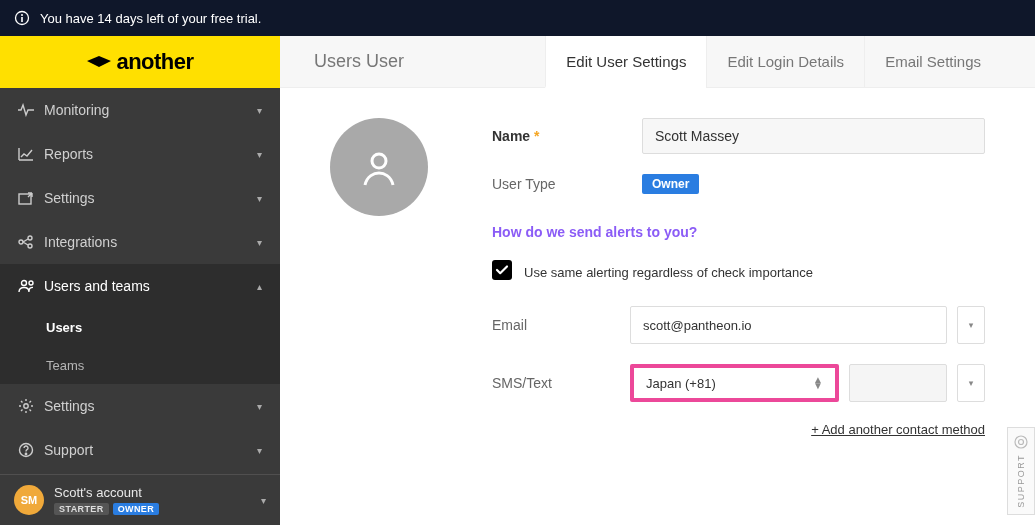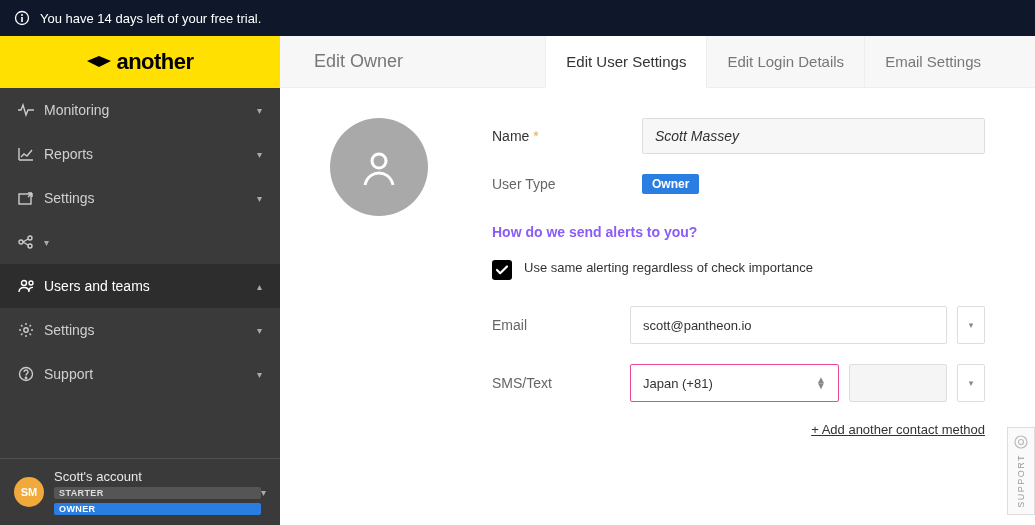--- a/index.html
+++ b/index.html
@@ -17,51 +17,51 @@
   .nav-icon { width: 26px; display: flex; align-items: center; justify-content: flex-start; }
   .nav-label { flex: 1; }
   .nav-chevron { font-size: 10px; color: #aaa; }
   .sub-items { background: #2d2d2d; }
   .sub-item { display: flex; align-items: center; height: 38px; padding-left: 46px; font-size: 13px; color: #b5b5b5; cursor: pointer; }
   .sub-item.selected { color: #fff; font-weight: 600; }
   .account-box { border-top: 1px solid #504f4f; padding: 10px 14px; display: flex; align-items: center; position: relative; }
   .avatar-small { width: 30px; height: 30px; border-radius: 50%; background: #f0a93a; color: #fff; font-size: 11px; font-weight: 600; display: flex; align-items: center; justify-content: center; margin-right: 10px; }
   .account-info { flex: 1; }
   .account-name { font-size: 13px; color: #e8e8e8; margin-bottom: 3px; }
-  .badges { display: flex; gap: 4px; flex-direction: column; }
+  .badges { display: flex; gap: 4px; }
   .badge { font-size: 9px; font-weight: 700; padding: 1px 5px; border-radius: 2px; letter-spacing: 0.4px; }
   .badge.starter { background: #555; color: #ddd; }
   .badge.owner { background: #2a7de1; color: #fff; }
   .account-chevron { color: #aaa; font-size: 10px; }
 
   .main { flex: 1; background: #fff; display: flex; flex-direction: column; position: relative; }
   .topbar { height: 52px; display: flex; align-items: center; padding: 0 34px; border-bottom: 1px solid #eee; background: #f7f7f7; }
   .page-title { font-size: 18px; color: #777; font-weight: 400; flex: 1; }
   .tabs { display: flex; height: 100%; }
   .tab { padding: 0 20px; display: flex; align-items: center; font-size: 15px; color: #777; cursor: pointer; border-left: 1px solid #eee; }
   .tab.active { background: #fff; color: #333; border-bottom: 2px solid #fff; margin-bottom: -1px; }
   .content { flex: 1; padding: 30px 50px; overflow-y: auto; }
   .profile-row { display: flex; }
   .avatar-big { width: 98px; height: 98px; border-radius: 50%; background: #a9a9a9; display: flex; align-items: center; justify-content: center; margin-right: 64px; flex: none; }
   .form-col { flex: 1; max-width: 520px; }
   .form-row { display: flex; align-items: center; margin-bottom: 20px; }
-  .form-label { width: 150px; font-size: 14px; color: #333; font-weight: 400; }
+  .form-label { width: 150px; font-size: 14px; color: #333; font-weight: 700; }
   .form-label.light { font-weight: 400; color: #666; }
   .req { color: #f5a623; }
-  .text-input { flex: 1; height: 36px; border: 1px solid #ddd; background: #f7f7f7; padding: 11px 12px; font-size: 14px; color: #333; border-radius: 2px; font-style: italic; }
+  .text-input { flex: 1; height: 36px; border: 1px solid #ddd; background: #f7f7f7; padding: 11px 12px; font-size: 14px; color: #333; border-radius: 2px; }
   .owner-pill { background: #2a7de1; color: #fff; font-size: 12px; font-weight: 600; padding: 3px 10px; border-radius: 2px; }
   .section-head { font-size: 14px; font-weight: 600; color: #8b5cf6; margin: 30px 0 20px 0; }
-  .check-row { display: flex; align-items: flex-start; margin-bottom: 26px; }
+  .check-row { display: flex; align-items: flex-end; margin-bottom: 26px; }
   .checkbox { width: 20px; height: 20px; background: #000; border-radius: 3px; display: flex; align-items: center; justify-content: center; margin-right: 12px; }
   .checkbox svg { width: 14px; height: 14px; }
   .check-label { font-size: 13px; color: #333; }
   .contact-row { display: flex; align-items: center; margin-bottom: 20px; }
   .contact-label { width: 138px; font-size: 14px; color: #666; }
   .contact-input { flex: 1; height: 38px; border: 1px solid #ddd; padding: 0 12px; font-size: 13px; color: #333; border-radius: 2px; }
-  .select-wrap { flex: 1; height: 38px; border: 1px solid #ec4899; padding: 0 12px; font-size: 13px; color: #333; border-radius: 2px; display: flex; align-items: center; justify-content: space-between; background: #fff; }
+  .select-wrap { flex: 1; height: 38px; border: 4px solid #ec4899; padding: 0 12px; font-size: 13px; color: #333; border-radius: 2px; display: flex; align-items: center; justify-content: space-between; background: #fff; }
   .stepper { font-size: 10px; color: #888; line-height: 6px; }
   .phone-input { width: 98px; height: 38px; border: 1px solid #ddd; border-radius: 2px; margin-left: 10px; background: #f5f5f5; }
   .square-dd { width: 28px; height: 38px; border: 1px solid #ddd; border-radius: 2px; margin-left: 10px; display: flex; align-items: center; justify-content: center; font-size: 9px; color: #888; cursor: pointer; }
   .add-link { text-align: right; font-size: 13px; color: #333; text-decoration: underline; cursor: pointer; }
   .support-tab { position: absolute; right: 0; bottom: 10px; width: 28px; height: 88px; border: 1px solid #ddd; background: #fafafa; display: flex; flex-direction: column; align-items: center; justify-content: center; font-size: 9px; color: #999; letter-spacing: 1.5px; }
   .support-tab span { writing-mode: vertical-rl; transform: rotate(180deg); margin-top: 4px; }
 </style>
 </head>
 <body>
 
@@ -116,32 +116,41 @@
       </div>
       <div class="nav-item">
         <span class="nav-icon">
             <svg width="16" height="14" viewBox="0 0 16 14" stroke="#ccc" fill="none" stroke-width="1.4">
               <circle cx="3" cy="7" r="2"></circle>
               <circle cx="12" cy="3" r="2"></circle>
               <circle cx="12" cy="11" r="2"></circle>
               <path d="M5 7l5-3M5 7l5 3"></path>
             </svg>
           </span>
+        <span class="nav-label">Integrations</span>
         <span class="nav-chevron">▾</span>
       </div>
       <div class="nav-item active">
         <span class="nav-icon">
             <svg width="18" height="14" viewBox="0 0 18 14" stroke="#fff" fill="none" stroke-width="1.4">
               <circle cx="6" cy="4" r="2.5"></circle>
               <circle cx="13" cy="4" r="2"></circle>
               <path d="M1 13c0-3 2-4.5 5-4.5s5 1.5 5 4.5M11 12c0-2.4 1.5-3.6 4-3.6"></path>
             </svg>
           </span>
         <span class="nav-label">Users and teams</span>
         <span class="nav-chevron">▴</span>
+      </div>
+      <div class="sub-items">
+        <div class="sub-item selected">
+            <span>Users</span>
+          </div>
+        <div class="sub-item">
+            <span>Teams</span>
+          </div>
       </div>
       <div class="nav-item">
         <span class="nav-icon">
             <svg width="16" height="16" viewBox="0 0 16 16" stroke="#ccc" fill="none" stroke-width="1.4">
               <circle cx="8" cy="8" r="2.2"></circle>
               <path d="M8 1v2M8 13v2M1 8h2M13 8h2M3 3l1.5 1.5M11.5 11.5L13 13M13 3l-1.5 1.5M4.5 11.5L3 13"></path>
             </svg>
           </span>
         <span class="nav-label">Settings</span>
         <span class="nav-chevron">▾</span>
@@ -166,21 +175,21 @@
           <span class="badge starter">STARTER</span>
           <span class="badge owner">OWNER</span>
         </div>
       </div>
       <span class="account-chevron">▾</span>
     </div>
   </aside>
 
   <main class="main">
     <div class="topbar">
-      <h1 class="page-title">Edit Owner</h1>
+      <h1 class="page-title">Users User</h1>
       <div class="tabs">
         <div class="tab active">
             <span>Edit User Settings</span>
           </div>
         <div class="tab">
             <span>Edit Login Details</span>
           </div>
         <div class="tab">
             <span>Email Settings</span>
           </div>

